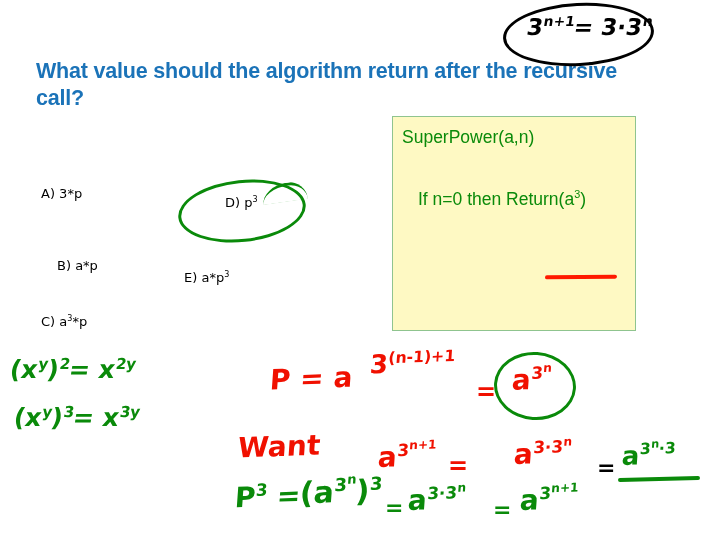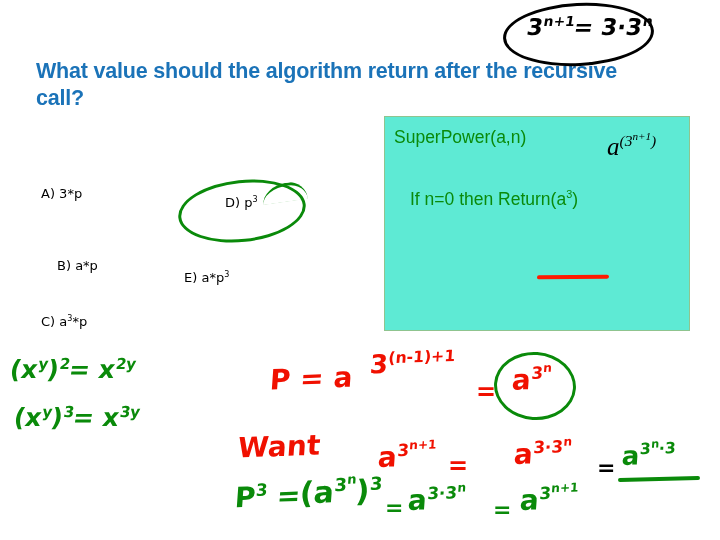--- a/index.html
+++ b/index.html
@@ -25,22 +25,22 @@
   .opt sup{font-size:0.62em;vertical-align:super;line-height:0;}
   .opt .lbl{letter-spacing:0px;}
   #opt-a{left:41px;top:183px;}
   #opt-b{left:41px;top:255px;margin-left:16px;}
   #opt-c{left:41px;top:311px;}
   #opt-d{left:196px;top:192px;margin-left:29px;}
   #opt-e{left:184px;top:267px;}
 
   
   .codebox{
-    position:absolute;left:384px;top:116px;width:306px;height:215px;
-    border:1.5px solid #8fc48f;background:#5eead4;box-sizing:border-box;
+    position:absolute;left:392px;top:116px;width:244px;height:215px;
+    border:1.5px solid #8fc48f;background:#fef9c3;box-sizing:border-box;
   }
   .code-line{
     position:absolute;color:#0a8a0a;font-size:17.5px;line-height:21px;
     white-space:nowrap;font-family:"Liberation Sans", sans-serif;
   }
   .code-line sup{font-size:0.62em;vertical-align:super;line-height:0;}
   #code-l1{left:9px;top:10px;}
   #code-l2{left:9px;top:72px;margin-left:16px;}
   #code-l3{left:9px;top:140px;}
   #code-l4{left:9px;top:164px;}
@@ -157,23 +157,20 @@
     <span class="lbl">E)</span>
     <span>a*p</span><sup>3</sup>
   </div>
 
   <div class="ellipse" id="ellipse-d"></div>
   <div id="ellipse-d-tail"></div>
 
   <div class="codebox">
     <div class="code-line" id="code-l1">SuperPower(a,n)</div>
 
-    <div class="mathformula">
-      <span>a</span><span class="sup1"><span>(3</span><span class="sup2">n+1</span><span>)</span></span>
-    </div>
 
     <div class="code-line" id="code-l2">
       <span>If n=0 then Return(a</span><sup>3</sup><span>)</span>
     </div>
 
 
     <div class="red-underline"></div>
   </div>
 
   <div class="ellipse" id="ellipse-top"></div>

